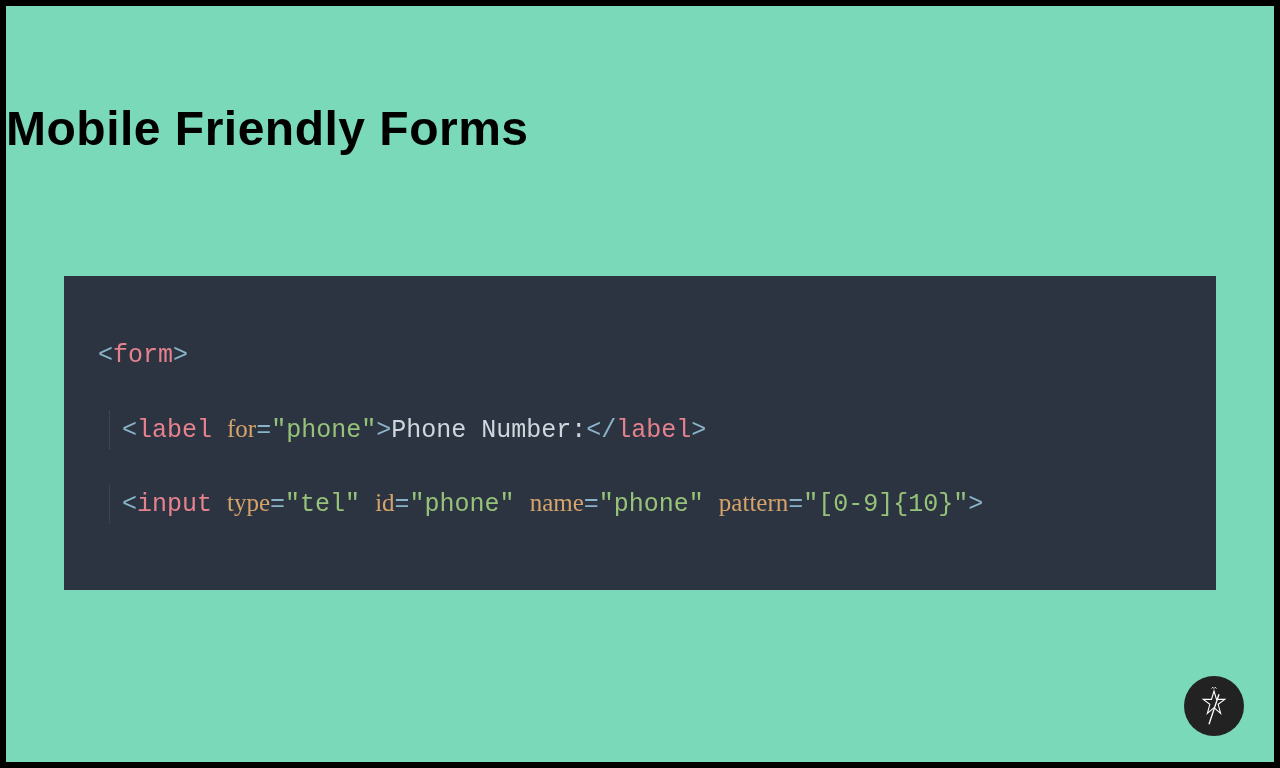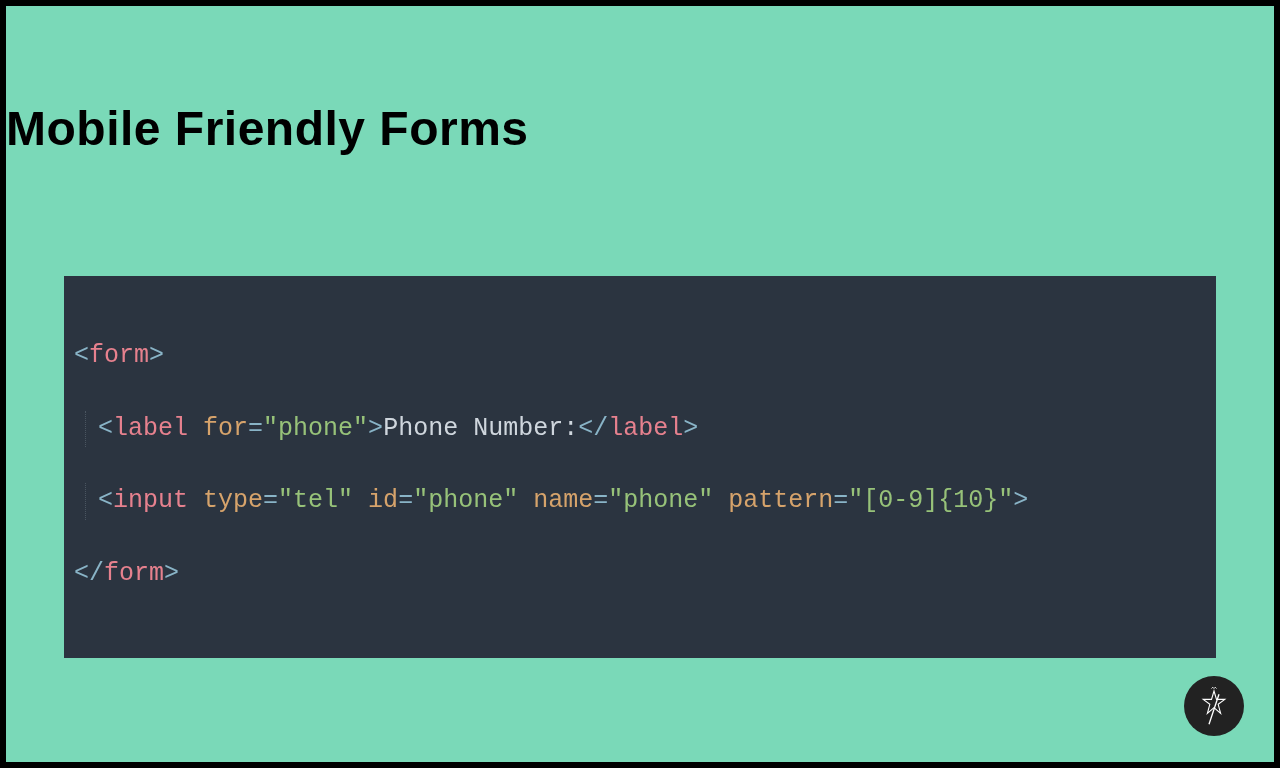--- a/index.html
+++ b/index.html
@@ -16,37 +16,37 @@
     font-size: 48px;
     font-weight: 700;
     color: #000;
     margin-top: 95px;
     letter-spacing: 0.5px;
   }
   .code-block {
     margin: 120px auto 0;
     width: 1152px;
     background: #2b3440;
-    padding: 26px 10px 30px;
+    padding: 26px 34px 30px;
     font-family: "Consolas", "Menlo", "Courier New", monospace;
     font-size: 25px;
     line-height: 1.45;
     color: #c9d1d9;
     white-space: pre;
     position: relative;
   }
   .indent-guide {
     border-left: 1px dotted #4a5560;
     padding-left: 12px;
     margin-left: 11px;
     display: inline-block;
   }
   .punct   { color: #89b4c7; }   
   .tag     { color: #e6818e; }   
-  .attr    { color: #d6a36b; }   
+  .attr    { color: #d6a36b; font-family: Liberation Serif, serif; }   
   .str     { color: #97c279; }   
   .txt     { color: #cfd6dd; }   
 
   .badge {
     position: absolute;
     right: 30px;
     bottom: 26px;
     width: 60px;
     height: 60px;
     border-radius: 50%;
@@ -59,21 +59,20 @@
 </style>
 </head>
 <body>
 
 <h1 class="title">Mobile Friendly Forms</h1>
 
 <div class="code-block">
 <div><span class="punct">&lt;</span><span class="tag">form</span><span class="punct">&gt;</span></div>
 <div><span class="indent-guide"><span class="punct">&lt;</span><span class="tag">label</span><span> </span><span class="attr">for</span><span class="punct">=</span><span class="str">"phone"</span><span class="punct">&gt;</span><span class="txt">Phone Number:</span><span class="punct">&lt;/</span><span class="tag">label</span><span class="punct">&gt;</span></span></div>
 <div><span class="indent-guide"><span class="punct">&lt;</span><span class="tag">input</span><span> </span><span class="attr">type</span><span class="punct">=</span><span class="str">"tel"</span><span> </span><span class="attr">id</span><span class="punct">=</span><span class="str">"phone"</span><span> </span><span class="attr">name</span><span class="punct">=</span><span class="str">"phone"</span><span> </span><span class="attr">pattern</span><span class="punct">=</span><span class="str">"[0-9]{10}"</span><span class="punct">&gt;</span></span></div>
-<div><span class="punct">&lt;/</span><span class="tag">form</span><span class="punct">&gt;</span></div>
 </div>
 
 <div class="badge">
   <svg viewBox="0 0 40 48">
     <path d="M20 6 L23 16 L33 16 L25 22 L28 33 L20 26 L12 33 L15 22 L7 16 L17 16 Z" fill="none" stroke="#fff" stroke-width="1.3"></path>
     <path d="M17 3 L18.5 1.5 L20 3 L21.5 1.5 L23 3" fill="none" stroke="#fff" stroke-width="1.1"></path>
     <line x1="26" y1="10" x2="14" y2="46" stroke="#fff" stroke-width="1.6"></line>
   </svg>
 </div>
 

